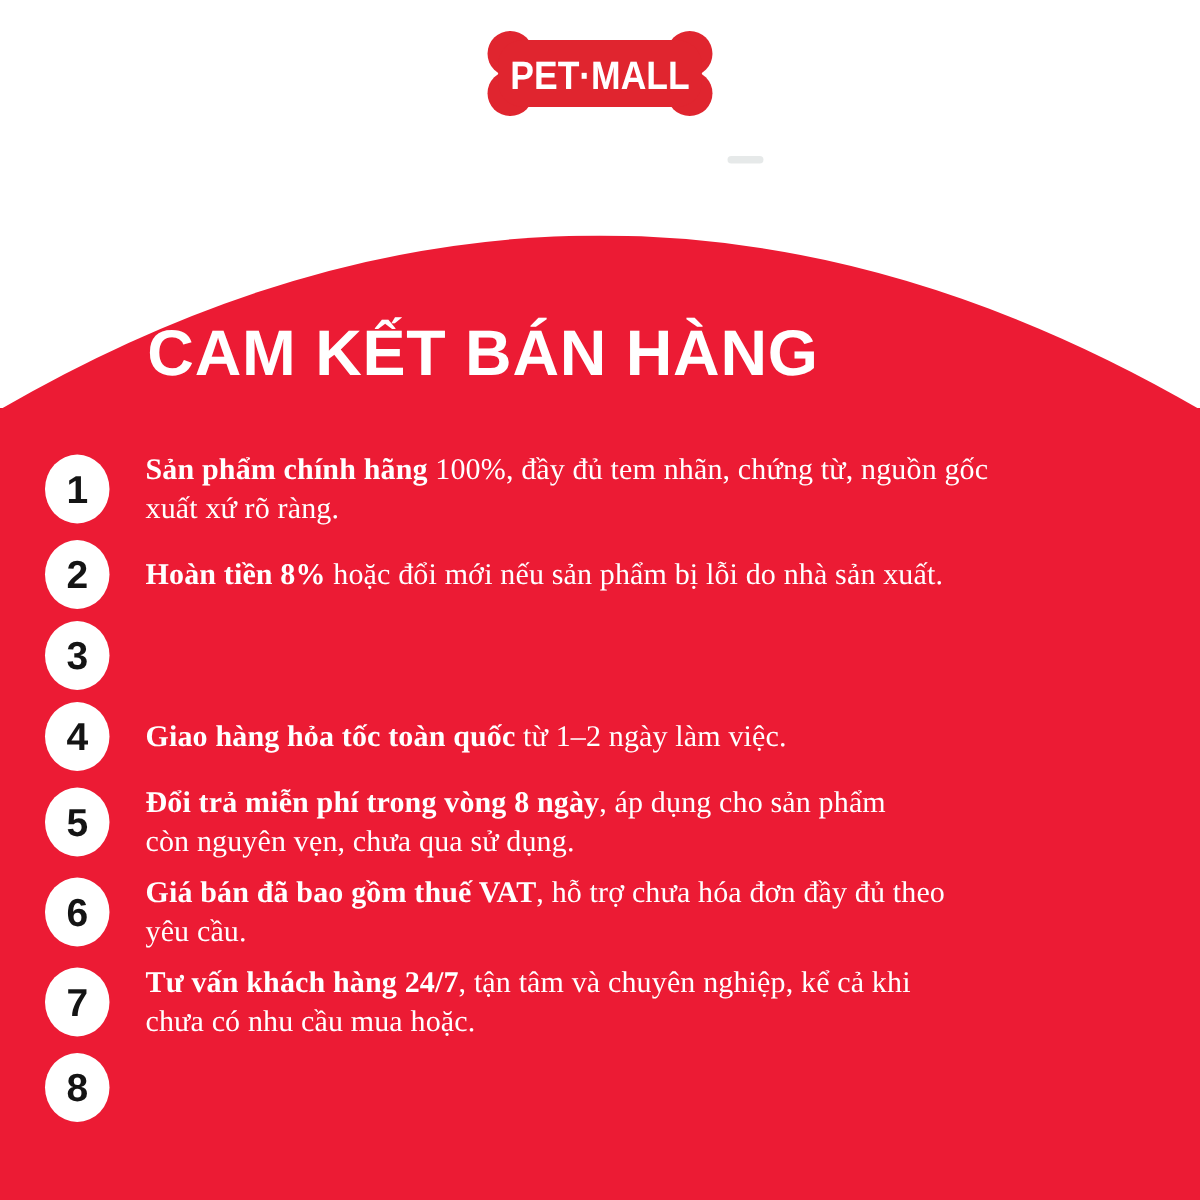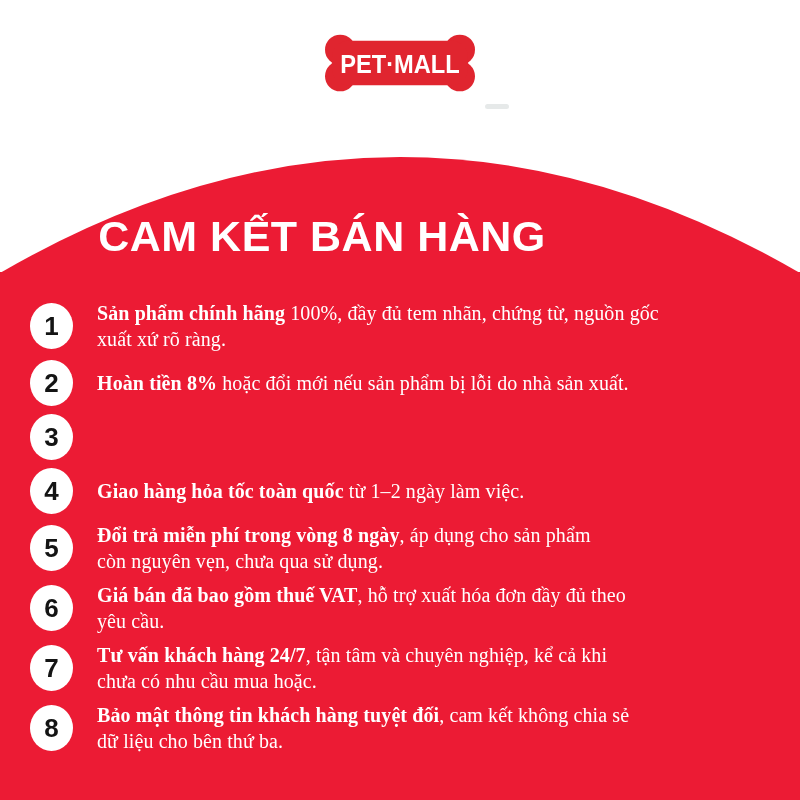--- a/index.html
+++ b/index.html
@@ -13,21 +13,21 @@
   html,body{width:800px;height:800px;}
   body{
     position:relative;
     width:800px;height:800px;
     background:#ffffff;
     overflow:hidden;
     font-family:"Liberation Sans", sans-serif;
   }
   .logo-wrap{
     position:absolute;
-    top:33px;left:50%;
+    top:19px;left:50%;
     transform:translateX(-50%);
     width:152px;height:60px;
   }
   .smudge{
     position:absolute;
     left:485px;top:104px;
     width:24px;height:5px;
     border-radius:3px;
     background:#d9dddd;
     opacity:.65;
@@ -125,23 +125,22 @@
     <div class="row">
       <div class="badge">4</div>
       <p class="itemtext"><b>Giao hàng hỏa tốc toàn quốc</b><span> từ 1–2 ngày làm việc.</span></p>
     </div>
     <div class="row">
       <div class="badge">5</div>
       <p class="itemtext"><b>Đổi trả miễn phí trong vòng 8 ngày</b><span>, áp dụng cho sản phẩm</span><br><span>còn nguyên vẹn, chưa qua sử dụng.</span></p>
     </div>
     <div class="row">
       <div class="badge">6</div>
-      <p class="itemtext"><b>Giá bán đã bao gồm thuế VAT</b><span>, hỗ trợ xuất hóa đơn đầy đủ theo</span><br><span>yêu cầu.</span></p>
+      <p class="itemtext"><b>Giá bán đã bao gồm thuế VAT</b><span>, hỗ trợ chưa hóa đơn đầy đủ theo</span><br><span>yêu cầu.</span></p>
     </div>
     <div class="row">
       <div class="badge">7</div>
       <p class="itemtext"><b>Tư vấn khách hàng 24/7</b><span>, tận tâm và chuyên nghiệp, kể cả khi</span><br><span>chưa có nhu cầu mua hoặc.</span></p>
     </div>
     <div class="row">
       <div class="badge">8</div>
-      <p class="itemtext"><b>Bảo mật thông tin khách hàng tuyệt đối</b><span>, cam kết không chia sẻ</span><br><span>dữ liệu cho bên thứ ba.</span></p>
     </div>
   </div>
 
 </body></html>

